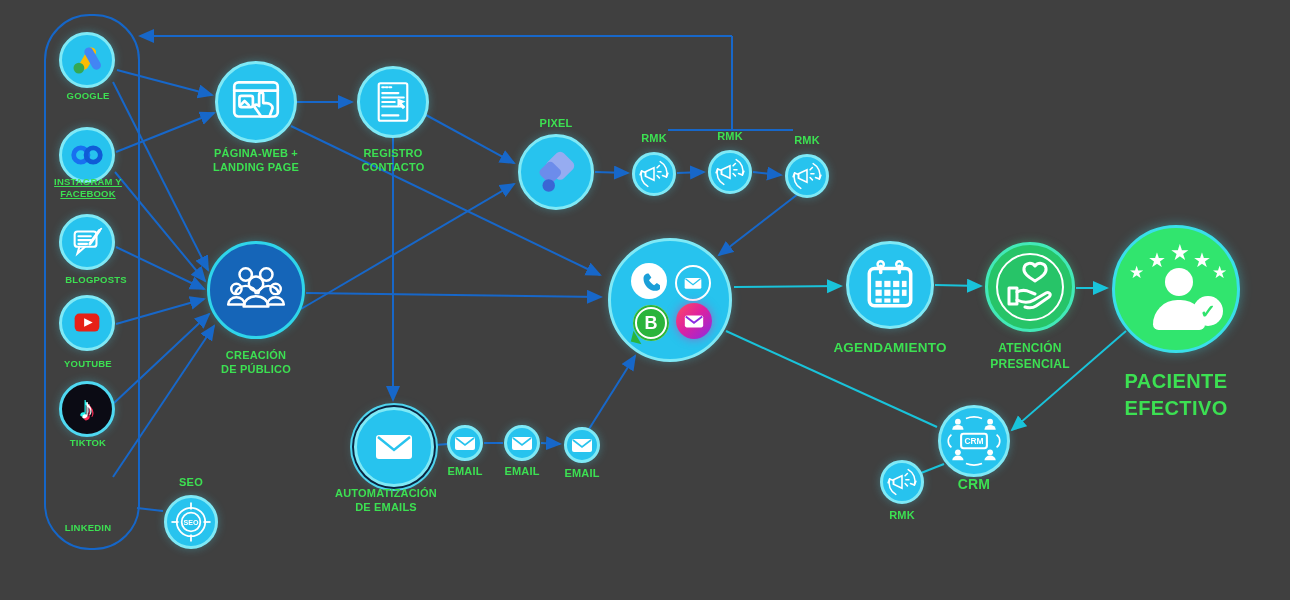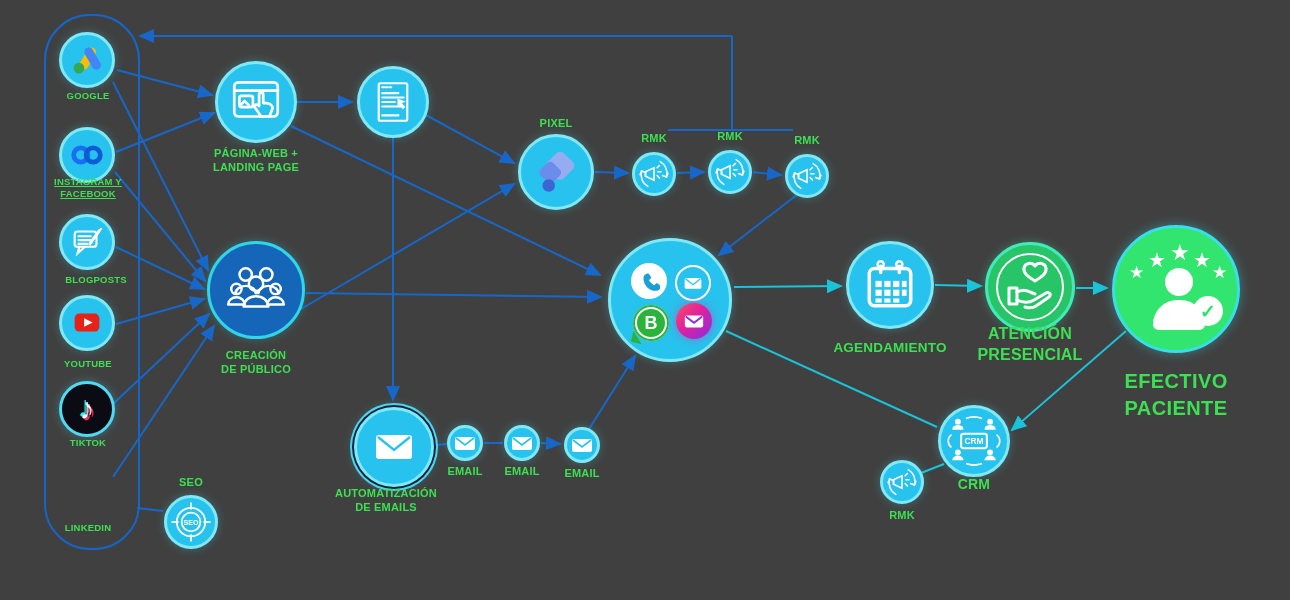--- a/index.html
+++ b/index.html
@@ -170,20 +170,24 @@
         <line x1="20" y1="11.5" x2="22" y2="11.5"></line>
         <line x1="24" y1="11.5" x2="26" y2="11.5"></line>
       <line x1="16" y1="18" x2="34" y2="18"></line>
       <line x1="16" y1="23" x2="40" y2="23"></line>
       <line x1="16" y1="28" x2="30" y2="28"></line>
       <line x1="16" y1="33" x2="40" y2="33"></line>
       <line x1="16" y1="43" x2="34" y2="43"></line>
       <path d="M33 24 l9 3.5 -4 2 3.5 4.5 -2.5 2 -3.5 -4.5 -2.5 2.5 z" fill="#fff" stroke="none"></path>
     </svg>
   </div>
+  <div class="lbl" style="left:333px;top:146px;width:120px;">
+    <span>REGISTRO</span>
+    <span>CONTACTO</span>
+  </div>
 
   <div class="lbl" style="left:521px;top:116px;width:70px;">PIXEL</div>
   <div class="circle cyanfill" style="left:518px;top:134px;width:76px;height:76px;">
     <svg width="50" height="50" viewBox="0 0 48 48">
       <rect x="17" y="7" width="22" height="22" rx="5" transform="rotate(45 28 18)" fill="#96acf1"></rect>
       <rect x="10" y="16" width="17" height="17" rx="4" transform="rotate(45 18.5 24.5)" fill="#6c8ceb"></rect>
       <circle cx="17" cy="37" r="6" fill="#3a66d4"></circle>
     </svg>
   </div>
 
@@ -350,38 +354,38 @@
 
   <div class="circle" style="left:985px;top:242px;width:90px;height:90px;background:#27c468;border:3px solid #43e9b8;box-shadow:0 0 10px rgba(60,230,160,.35);">
     <svg width="78" height="78" viewBox="0 0 78 78" fill="none" stroke="#fff" stroke-linecap="round" stroke-linejoin="round">
       <circle cx="39" cy="39" r="33" stroke-width="2"></circle>
       <path d="M44 18 c3 -4 10 -3.5 11 2 c1 5.5 -4.5 9 -11 13 c-6.5 -4 -12 -7.5 -11 -13 c1 -5.5 8 -6 11 -2 z" stroke-width="3"></path>
       <path d="M18 40 h8 v16 h-8 z" stroke-width="3"></path>
       <path d="M26 52 c6 3 12 3 17 0 l12 -7 c3 -1.7 6 1.5 3 4 l-13 9 c-3 2 -8 2 -11 1" stroke-width="3"></path>
       <path d="M26 44 c4 -2 9 -2 13 0 l5 2" stroke-width="3"></path>
     </svg>
   </div>
-  <div class="lbl" style="left:960px;top:324px;width:140px;font-size:16px;">
+  <div class="lbl" style="left:960px;top:341px;width:140px;font-size:12px;">
     <span>ATENCIÓN</span>
     <span>PRESENCIAL</span>
   </div>
 
   <div class="circle" style="left:1112px;top:225px;width:128px;height:128px;background:#31e56e;border:3px solid #3adeea;box-shadow:0 0 12px rgba(58,222,234,.4);">
     <span class="star" style="left:14px;top:36px;font-size:17px;">★</span>
     <span class="star" style="left:33px;top:22px;font-size:20px;">★</span>
     <span class="star" style="left:55px;top:14px;font-size:22px;">★</span>
     <span class="star" style="left:78px;top:22px;font-size:20px;">★</span>
     <span class="star" style="left:97px;top:36px;font-size:17px;">★</span>
     <div class="p-head" style="left:50px;top:40px;width:28px;height:28px;"></div>
     <div class="p-body" style="left:38px;top:72px;width:52px;height:30px;"></div>
     <div class="p-badge" style="left:78px;top:68px;width:30px;height:30px;font-size:19px;">✓</div>
   </div>
   <div class="lbl big" style="left:1096px;top:368px;width:160px;">
+    <span>PACIENTE</span>
     <span>EFECTIVO</span>
-    <span>PACIENTE</span>
   </div>
 
   <div class="circle cyanfill" style="left:938px;top:405px;width:72px;height:72px;">
     <svg width="58" height="58" viewBox="0 0 72 72">
       <g fill="#fff">
         <circle cx="16" cy="12" r="3.6"></circle>
           <path d="M9 22 a7 6 0 0 1 14 0 z"></path>
         <circle cx="56" cy="12" r="3.6"></circle>
           <path d="M49 22 a7 6 0 0 1 14 0 z"></path>
         <circle cx="16" cy="50" r="3.6"></circle>

